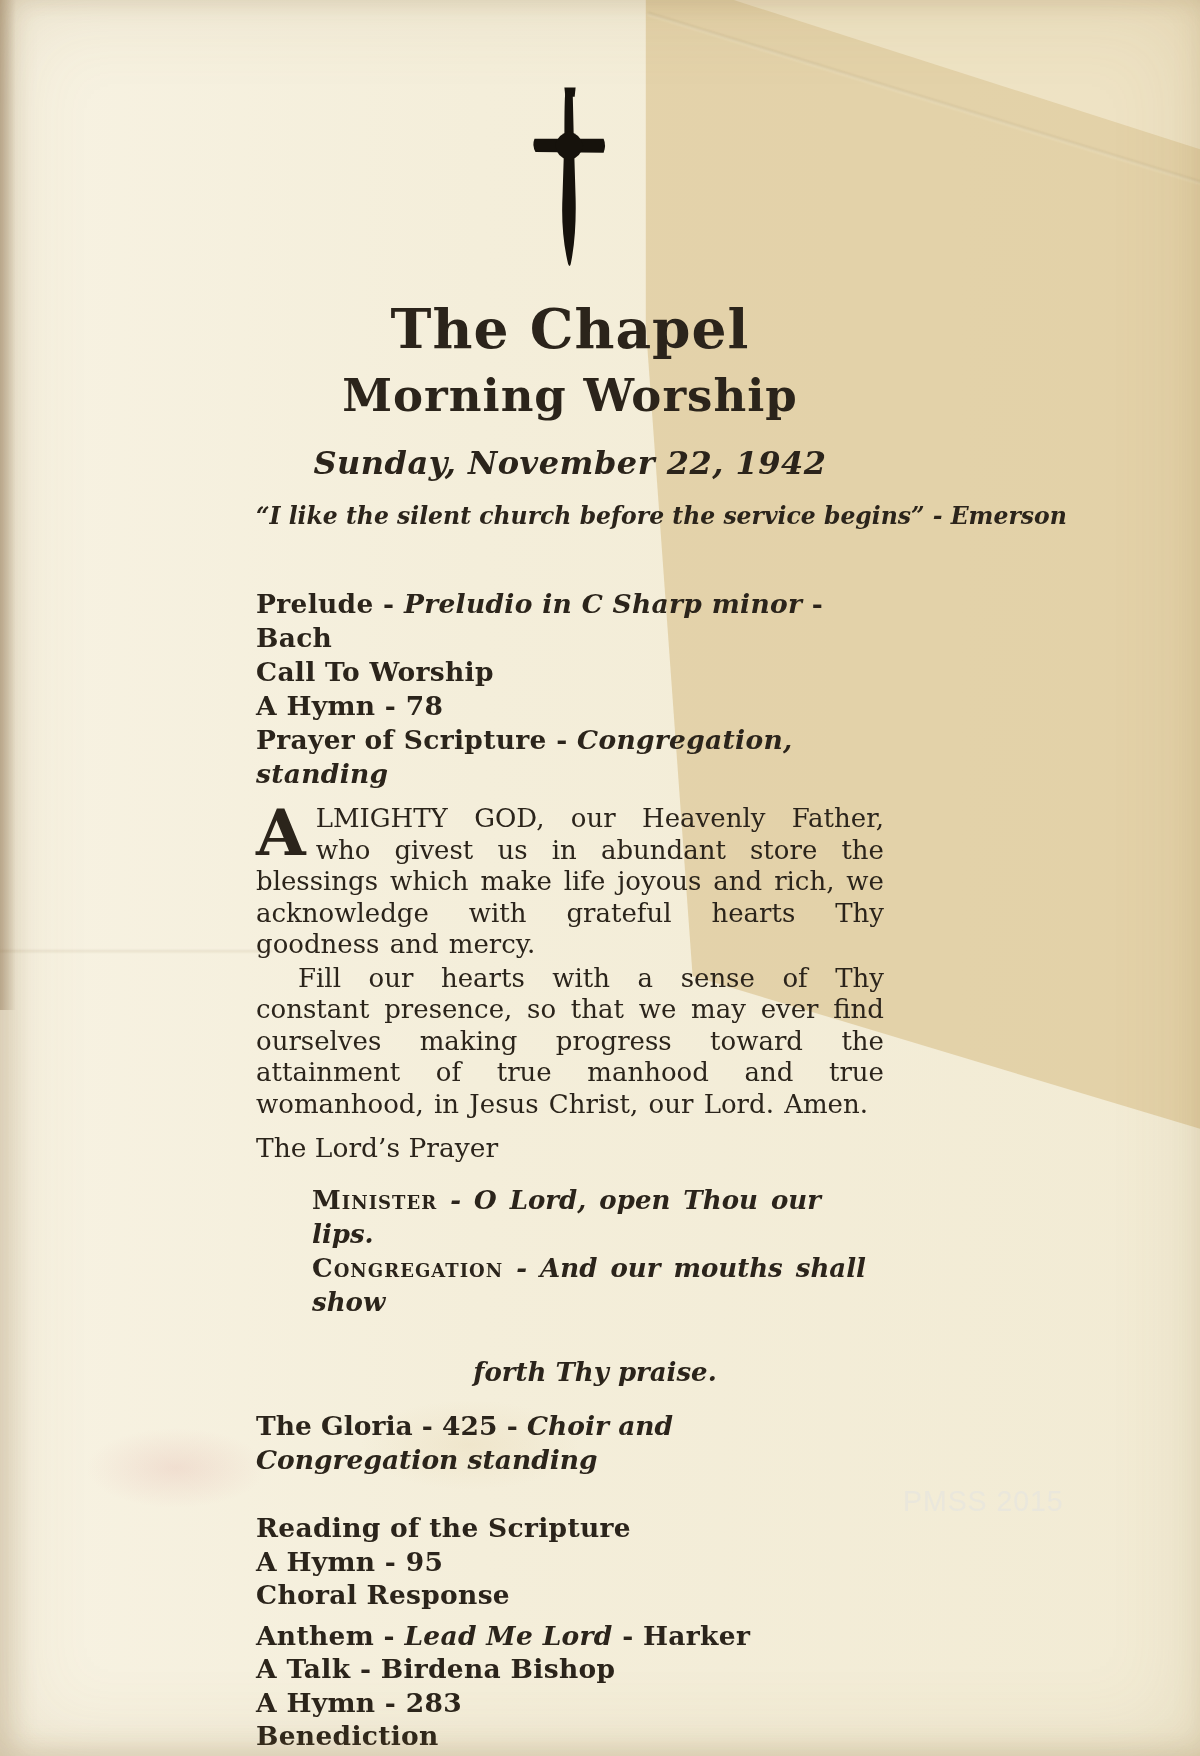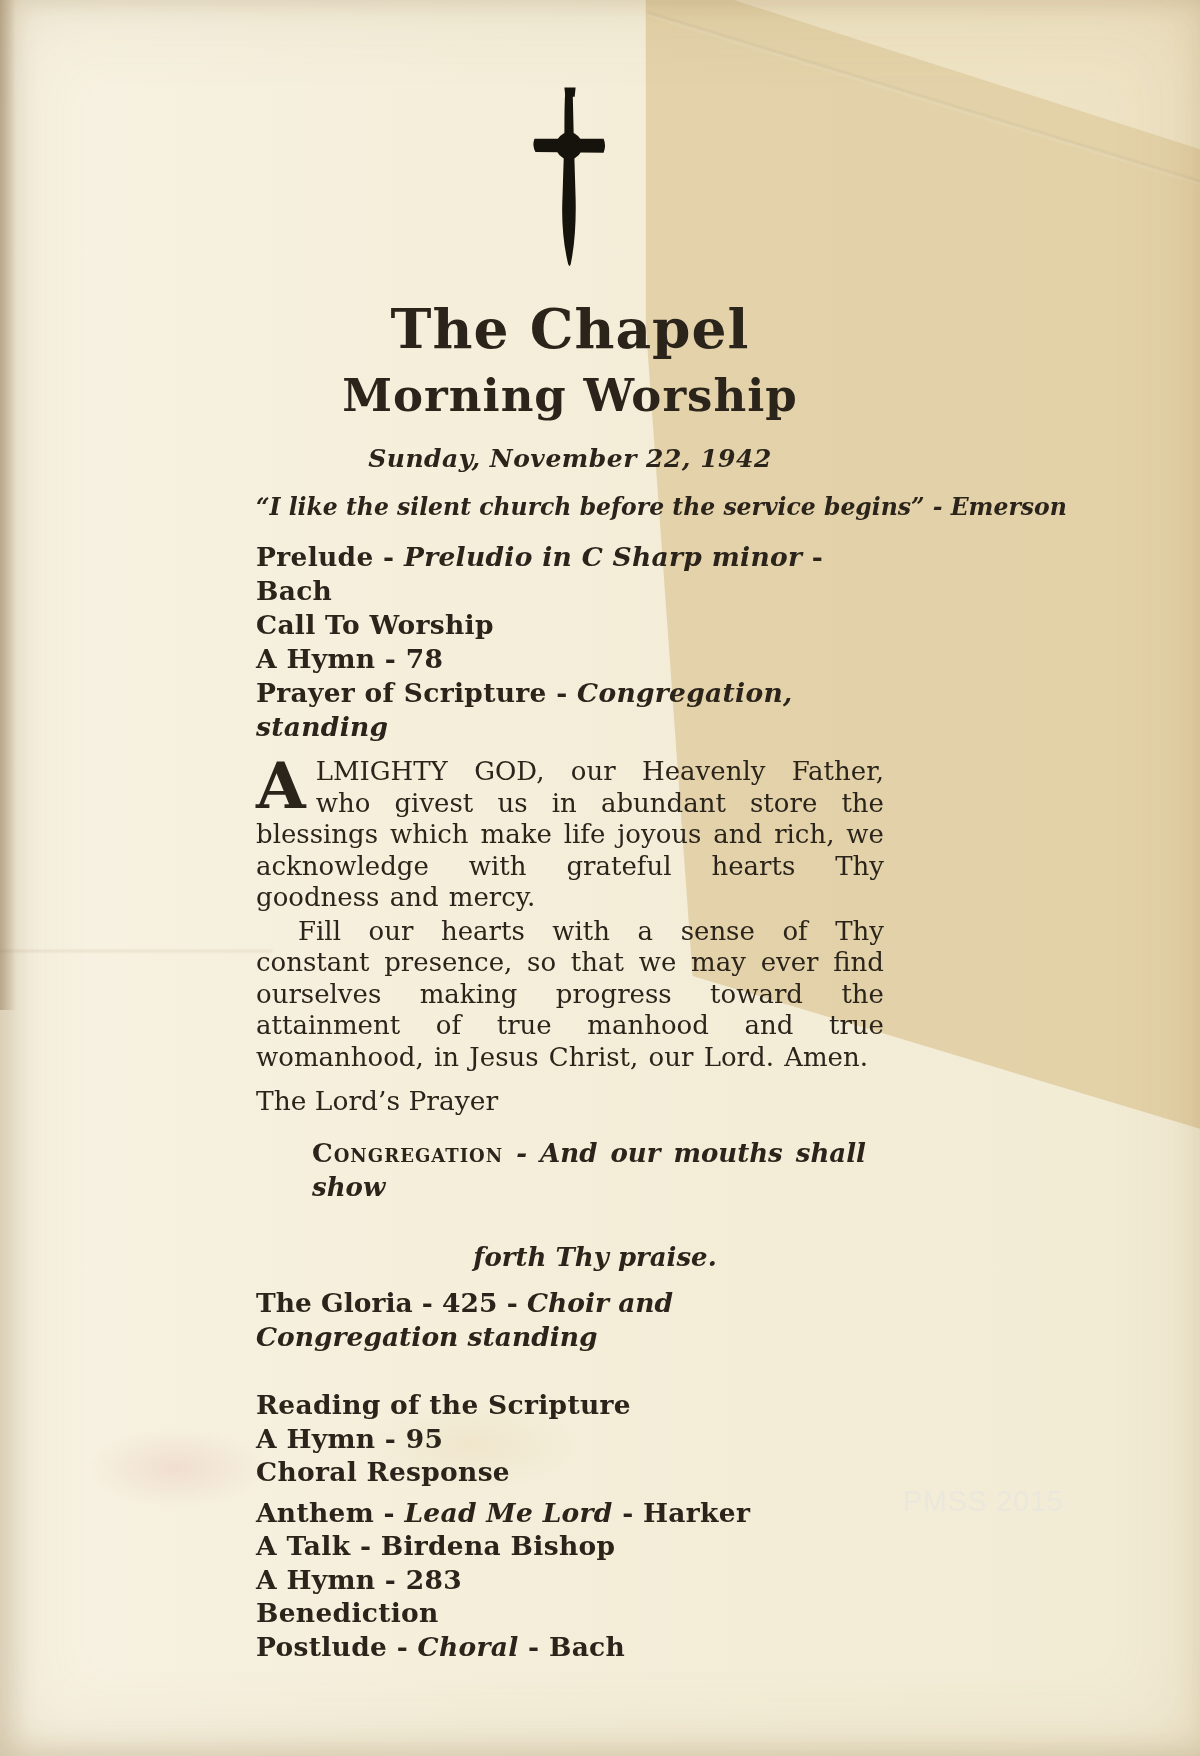--- a/index.html
+++ b/index.html
@@ -55,41 +55,41 @@
   }
 
   
   .content { position:absolute; left:256px; top:0; width:628px; }
 
   .cross { margin:84px auto 0; width:118px; height:190px; text-align:center; }
   .cross svg { display:block; margin:0 auto; }
 
   .title    { margin-top:22px; text-align:center; font-size:55px; font-weight:700; letter-spacing:1px; }
   .subtitle { margin-top:8px;  text-align:center; font-size:45px; font-weight:700; letter-spacing:1px; }
-  .date     { margin-top:22px; text-align:center; font-size:25px; font-style:italic; font-weight:600; letter-spacing:0.5px; }
+  .date     { margin-top:22px; text-align:center; font-size:32px; font-style:italic; font-weight:600; letter-spacing:0.5px; }
   .quote    { margin-top:20px; text-align:center; font-size:23.5px; font-style:italic; font-weight:700; white-space:nowrap; }
 
   .it { font-style:italic; }
   .order .line { font-size:26.5px; font-weight:600; line-height:34px; letter-spacing:0.3px; }
-  .order-top { margin-top:19px; }
+  .order-top { margin-top:57px; }
 
   .prayer { margin-top:12px; }
   .para { font-size:26px; font-weight:500; line-height:31.5px; text-align:justify; word-spacing:2px; hyphens:auto; }
   .dropcap { float:left; font-size:64px; line-height:52px; padding:4px 10px 0 0; font-weight:600; }
   .p2 { text-indent:42px; margin-top:2px; }
 
   .lords { margin-top:12px; font-size:26.5px; font-weight:400; }
 
   .versicles { margin-top:20px; margin-left:56px; width:566px; }
   .vline { font-size:26px; font-weight:600; line-height:34px; }
   .sc { font-variant:small-caps; letter-spacing:1px; }
   .vline .it { word-spacing:4px; }
   .cont { text-align:center; font-style:italic;margin-top:36px; }
 
-  .gloria { margin-top:12px; font-size:26.5px; font-weight:600; line-height:34px; }
+  .gloria { margin-top:20px; font-size:26.5px; font-weight:600; line-height:34px; }
 
   .order-bottom { margin-top:34px; }
   .order-bottom .line { line-height:33.5px; }
   .gap-before { margin-top:7px; }
 
   .watermark {
     position:absolute; left:903px; top:1484px;
     font-family:"Liberation Sans","DejaVu Sans",sans-serif;
     font-size:30px; font-weight:500; letter-spacing:1px;
     color:rgba(233,231,220,0.95);
@@ -133,20 +133,21 @@
     </div>
 
     <div class="prayer">
       <p class="para p1"><span class="dropcap">A</span><span class="seg">LMIGHTY GOD, our Heavenly Father, who givest us in abundant store the blessings which make life joyous and rich, we acknowledge with grateful hearts Thy goodness and mercy.</span></p>
       <p class="para p2">Fill our hearts with a sense of Thy constant presence, so that we may ever find ourselves making progress toward the attainment of true manhood and true womanhood, in Jesus Christ, our Lord. Amen.</p>
     </div>
 
     <p class="line lords">The Lord’s Prayer</p>
 
     <div class="versicles">
+      <p class="vline"><span class="sc">Minister</span><span class="seg it"> - O Lord, open Thou our lips.</span></p>
       <p class="vline"><span class="sc">Congregation</span><span class="seg it"> - And our mouths shall show</span></p>
       <p class="vline cont">forth Thy praise.</p>
     </div>
 
     <p class="line gloria"><span class="seg">The Gloria - 425 - </span><span class="seg it">Choir and Congregation standing</span></p>
 
     <div class="order order-bottom">
       <p class="line"><span class="seg">Reading of the Scripture</span></p>
       <p class="line"><span class="seg">A Hymn - 95</span></p>
       <p class="line"><span class="seg">Choral Response</span></p>

